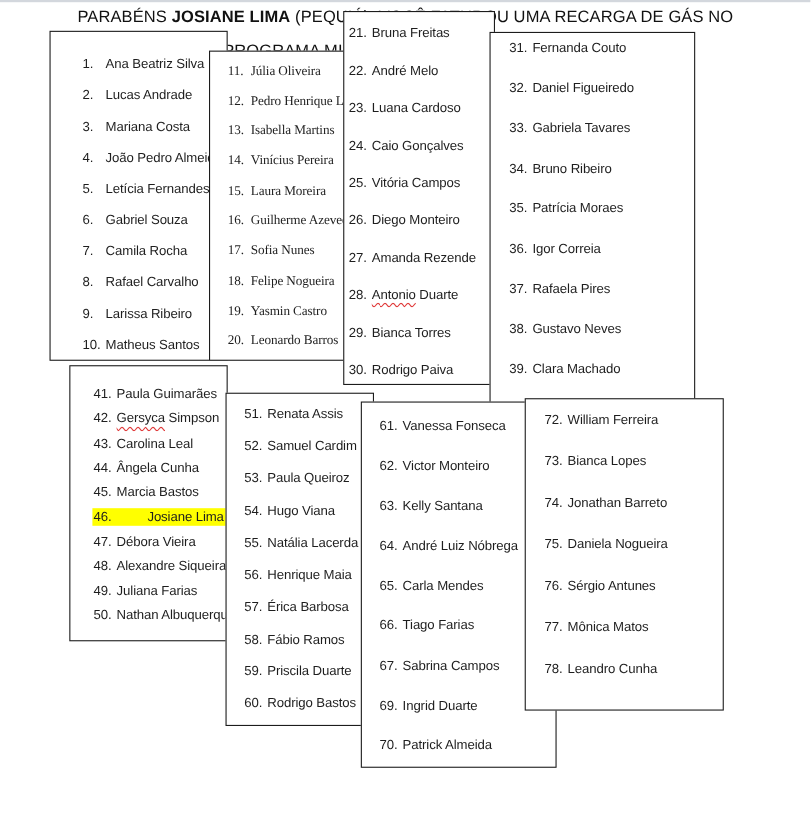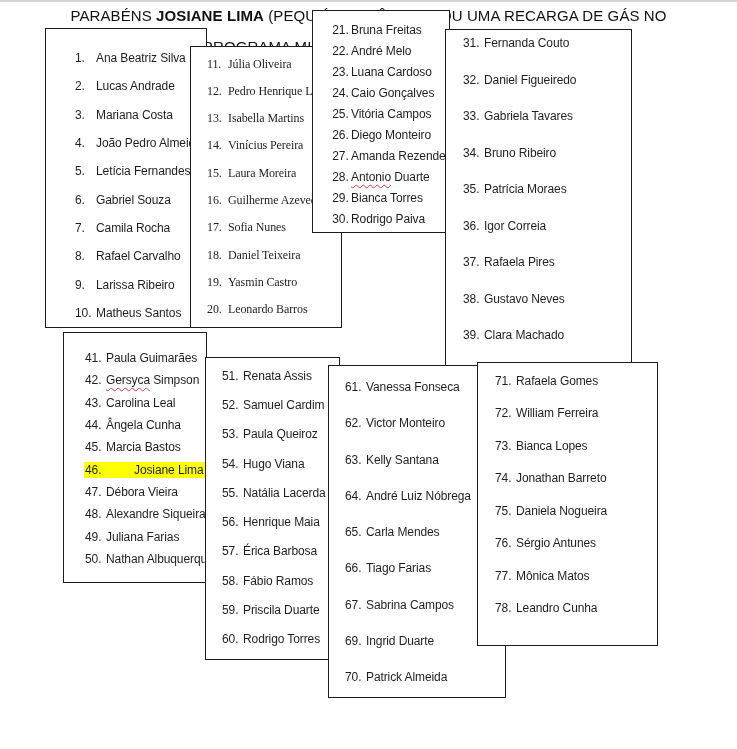--- a/index.html
+++ b/index.html
@@ -141,38 +141,38 @@
       </div>
       <div class="item">
         <span class="row">
           <span class="num">17.</span>
           <span class="name">Sofia Nunes</span>
         </span>
       </div>
       <div class="item">
         <span class="row">
           <span class="num">18.</span>
-          <span class="name">Daniel Teixeira</span>
+          <span class="name">Felipe Nogueira</span>
         </span>
       </div>
       <div class="item">
         <span class="row">
           <span class="num">19.</span>
           <span class="name">Yasmin Castro</span>
         </span>
       </div>
       <div class="item">
         <span class="row">
           <span class="num">20.</span>
           <span class="name">Leonardo Barros</span>
         </span>
       </div>
     </div>
 
-  <div class="nbox" style="left:312px;top:10px;width:138px;height:223px;z-index:3;padding:11px 0 5px 16px;text-align:center;">
+  <div class="nbox" style="left:312px;top:10px;width:138px;height:340px;z-index:3;padding:11px 0 5px 3px;">
       <div class="item">
         <span class="row">
           <span class="num">21.</span>
           <span class="name">Bruna Freitas</span>
         </span>
       </div>
       <div class="item">
         <span class="row">
           <span class="num">22.</span>
           <span class="name">André Melo</span>
@@ -405,21 +405,21 @@
       </div>
       <div class="item">
         <span class="row">
           <span class="num">59.</span>
           <span class="name">Priscila Duarte</span>
         </span>
       </div>
       <div class="item">
         <span class="row">
           <span class="num">60.</span>
-          <span class="name">Rodrigo Torres</span>
+          <span class="name">Rodrigo Bastos</span>
         </span>
       </div>
     </div>
 
   <div class="nbox" style="left:328px;top:334px;width:178px;height:333px;z-index:7;padding:13px 4px 12px 15px;margin-top:31px;">
       <div class="item">
         <span class="row">
           <span class="num">61.</span>
           <span class="name">Vanessa Fonseca</span>
         </span>
@@ -468,26 +468,20 @@
       </div>
       <div class="item">
         <span class="row">
           <span class="num">70.</span>
           <span class="name">Patrick Almeida</span>
         </span>
       </div>
     </div>
 
   <div class="nbox" style="left:477px;top:362px;width:181px;height:284px;z-index:8;padding:10px 4px 29px 16px;">
-      <div class="item">
-        <span class="row">
-          <span class="num">71.</span>
-          <span class="name">Rafaela Gomes</span>
-        </span>
-      </div>
       <div class="item">
         <span class="row">
           <span class="num">72.</span>
           <span class="name">William Ferreira</span>
         </span>
       </div>
       <div class="item">
         <span class="row">
           <span class="num">73.</span>
           <span class="name">Bianca Lopes</span>

